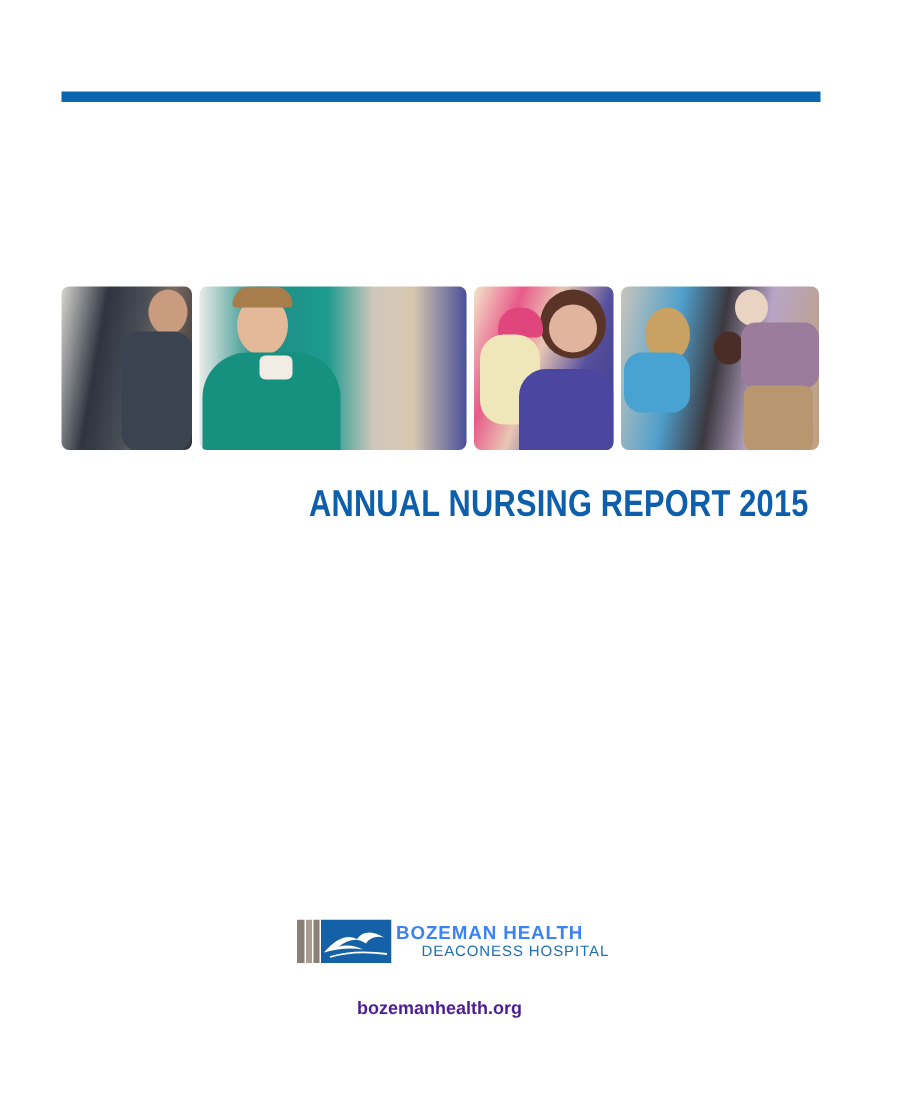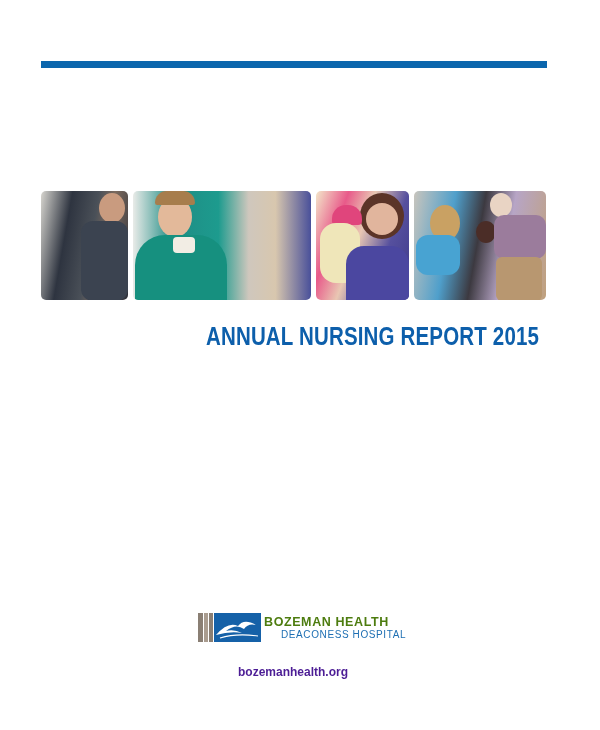--- a/index.html
+++ b/index.html
@@ -7,21 +7,21 @@
   .top-bar{position:absolute;left:41px;top:61px;width:506px;height:7px;background:#0b66ad;}
   .photo{position:absolute;top:191px;height:109px;border-radius:5px;overflow:hidden;}
   .p1{left:41px;width:87px;background:linear-gradient(100deg,#d7d5cf 0%,#2e3440 30%,#4a5058 55%,#7b6a5e 70%,#2d3039 100%);}
   .p2{left:133px;width:178px;background:linear-gradient(90deg,#e9ebe8 0%,#1f8c84 22%,#1d9b8e 48%,#cfc7bd 65%,#d8c7ae 80%,#49509a 100%);}
   .p3{left:316px;width:93px;background:linear-gradient(110deg,#f3e6c9 0%,#e85a8a 25%,#e9c7b3 45%,#56509e 70%,#3d3a8a 100%);}
   .p4{left:414px;width:132px;background:linear-gradient(100deg,#c9c5bd 0%,#4f9fcb 28%,#3c3940 48%,#b7a5c6 68%,#c0a17d 100%);}
   .photo .fig{position:absolute;border-radius:50%;}
   .title{position:absolute;left:206px;top:322px;width:330px;font-size:25px;font-weight:bold;color:#0d5fab;letter-spacing:0.2px;transform:scaleX(0.82);transform-origin:left top;white-space:nowrap;font-family:"Liberation Sans",sans-serif;}
   .logo{position:absolute;left:198px;top:613px;width:200px;height:30px;}
   .logo-mark{position:absolute;left:0;top:0;width:63px;height:29px;}
-  .logo-text1{position:absolute;left:66px;top:2px;font-size:12.5px;font-weight:bold;color:#4d7c0f;letter-spacing:0.6px;white-space:nowrap;}
+  .logo-text1{position:absolute;left:66px;top:2px;font-size:12.5px;font-weight:bold;color:#3b82f6;letter-spacing:0.6px;white-space:nowrap;}
   .logo-text2{position:absolute;left:66px;top:16px;font-size:10px;color:#1e6fb3;letter-spacing:0.6px;white-space:nowrap;padding-left:17px;}
   .url{position:absolute;left:238px;top:665px;font-size:12px;font-weight:bold;color:#4c1d95;white-space:nowrap;}
 </style>
 </head>
 <body>
 
 <div class="top-bar"></div>
 
 <div class="photo p1">
   <div class="fig" style="left:58px;top:2px;width:26px;height:30px;background:#c99b7f;"></div>

